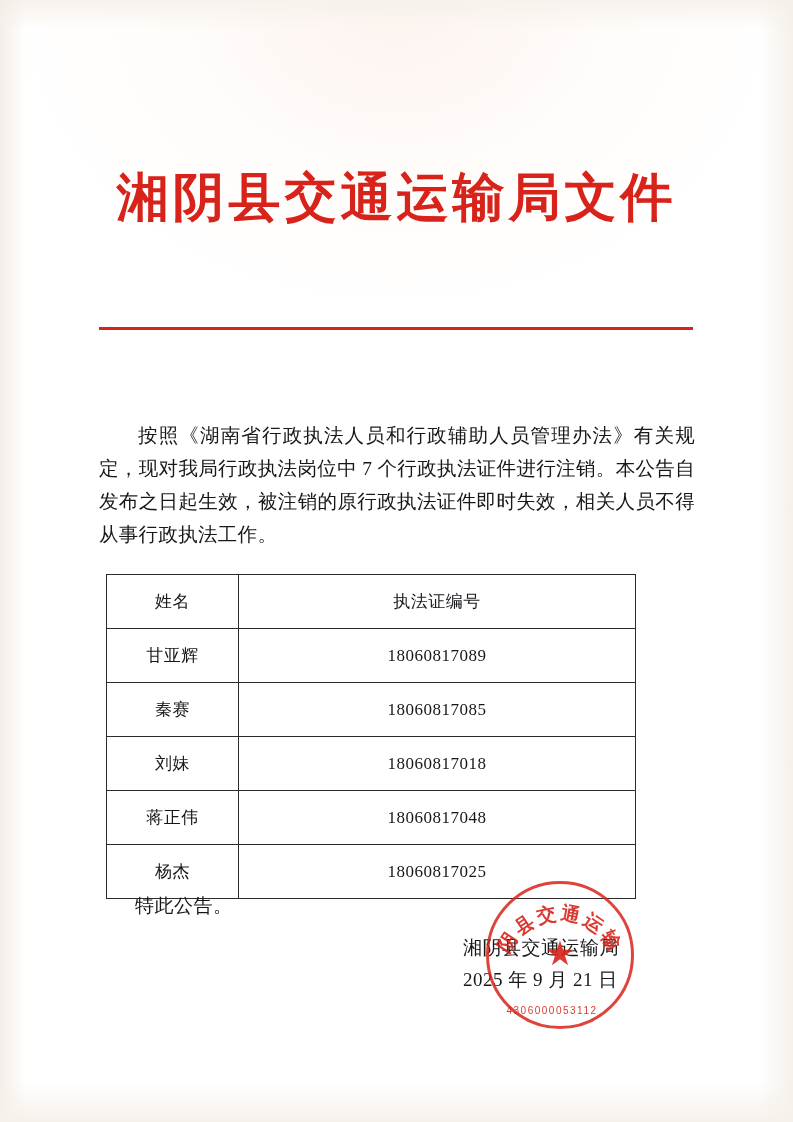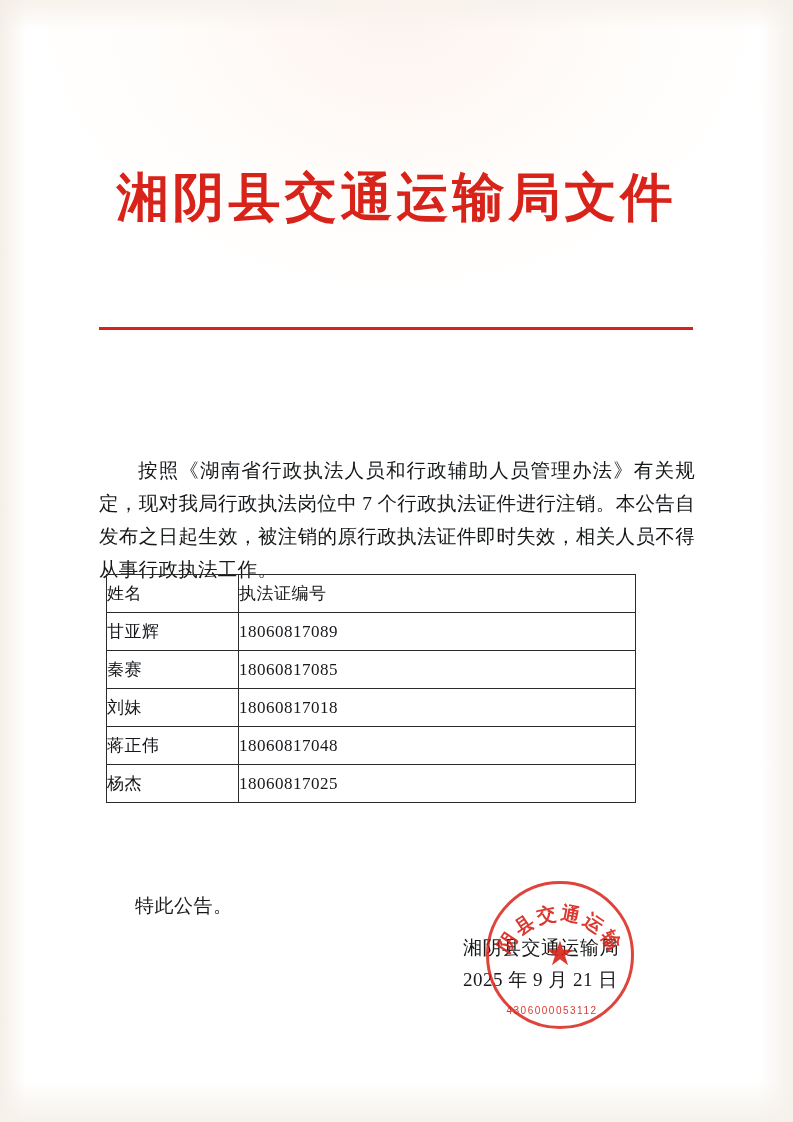--- a/index.html
+++ b/index.html
@@ -85,21 +85,21 @@
     text-align: center;
     font-family: "DejaVu Serif", "Liberation Serif", serif;
     font-weight: bold;
     font-size: 24px;
     letter-spacing: 1px;
     color: #1a1a1a;
   }
 
   .body-text {
     position: absolute;
-    top: 454px;
+    top: 419px;
     left: 99px;
     width: 596px;
     font-size: 19.5px;
     line-height: 33px;
     color: #16181a;
     text-align: justify;
     text-justify: inter-character;
     letter-spacing: 0.3px;
   }
   .body-text p {
@@ -113,27 +113,27 @@
     left: 106px;
     width: 529px;
     border-collapse: collapse;
     table-layout: fixed;
     background: transparent;
   }
   table.cert-table th,
   table.cert-table td {
     border: 1px solid #2b2b2b;
     height: 37px;
-    text-align: left;
+    text-align: center;
     vertical-align: middle;
     font-size: 17px;
     color: #15171a;
     font-family: "Liberation Serif", "DejaVu Serif", serif;
     letter-spacing: 0.5px;
-    padding: 0;
+    padding: 8px;
   }
   table.cert-table th {
     font-weight: normal;
   }
   table.cert-table col.c-name { width: 132px; }
   table.cert-table col.c-no { width: 397px; }
 
   .closing {
     position: absolute;
     top: 893px;

